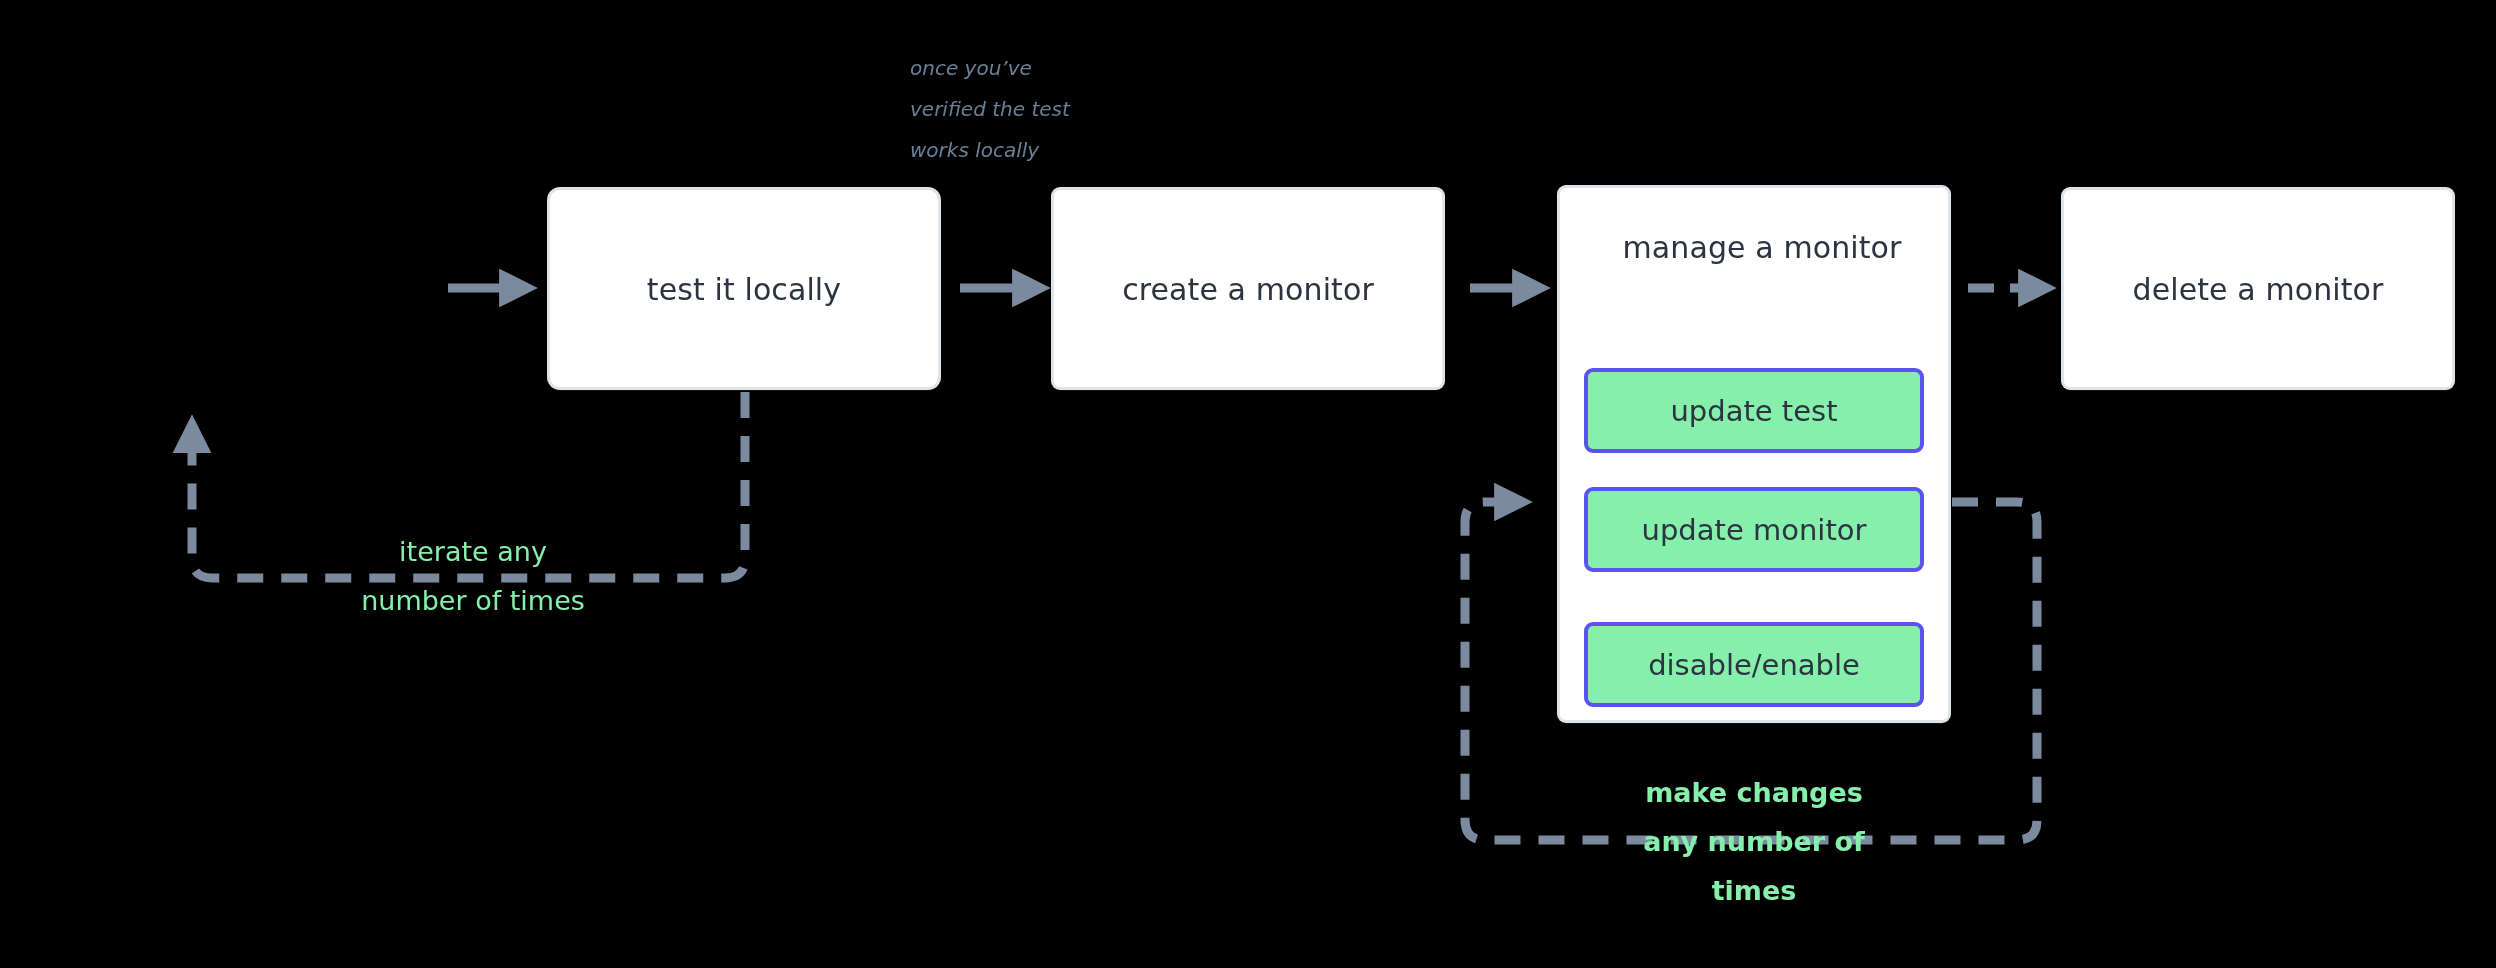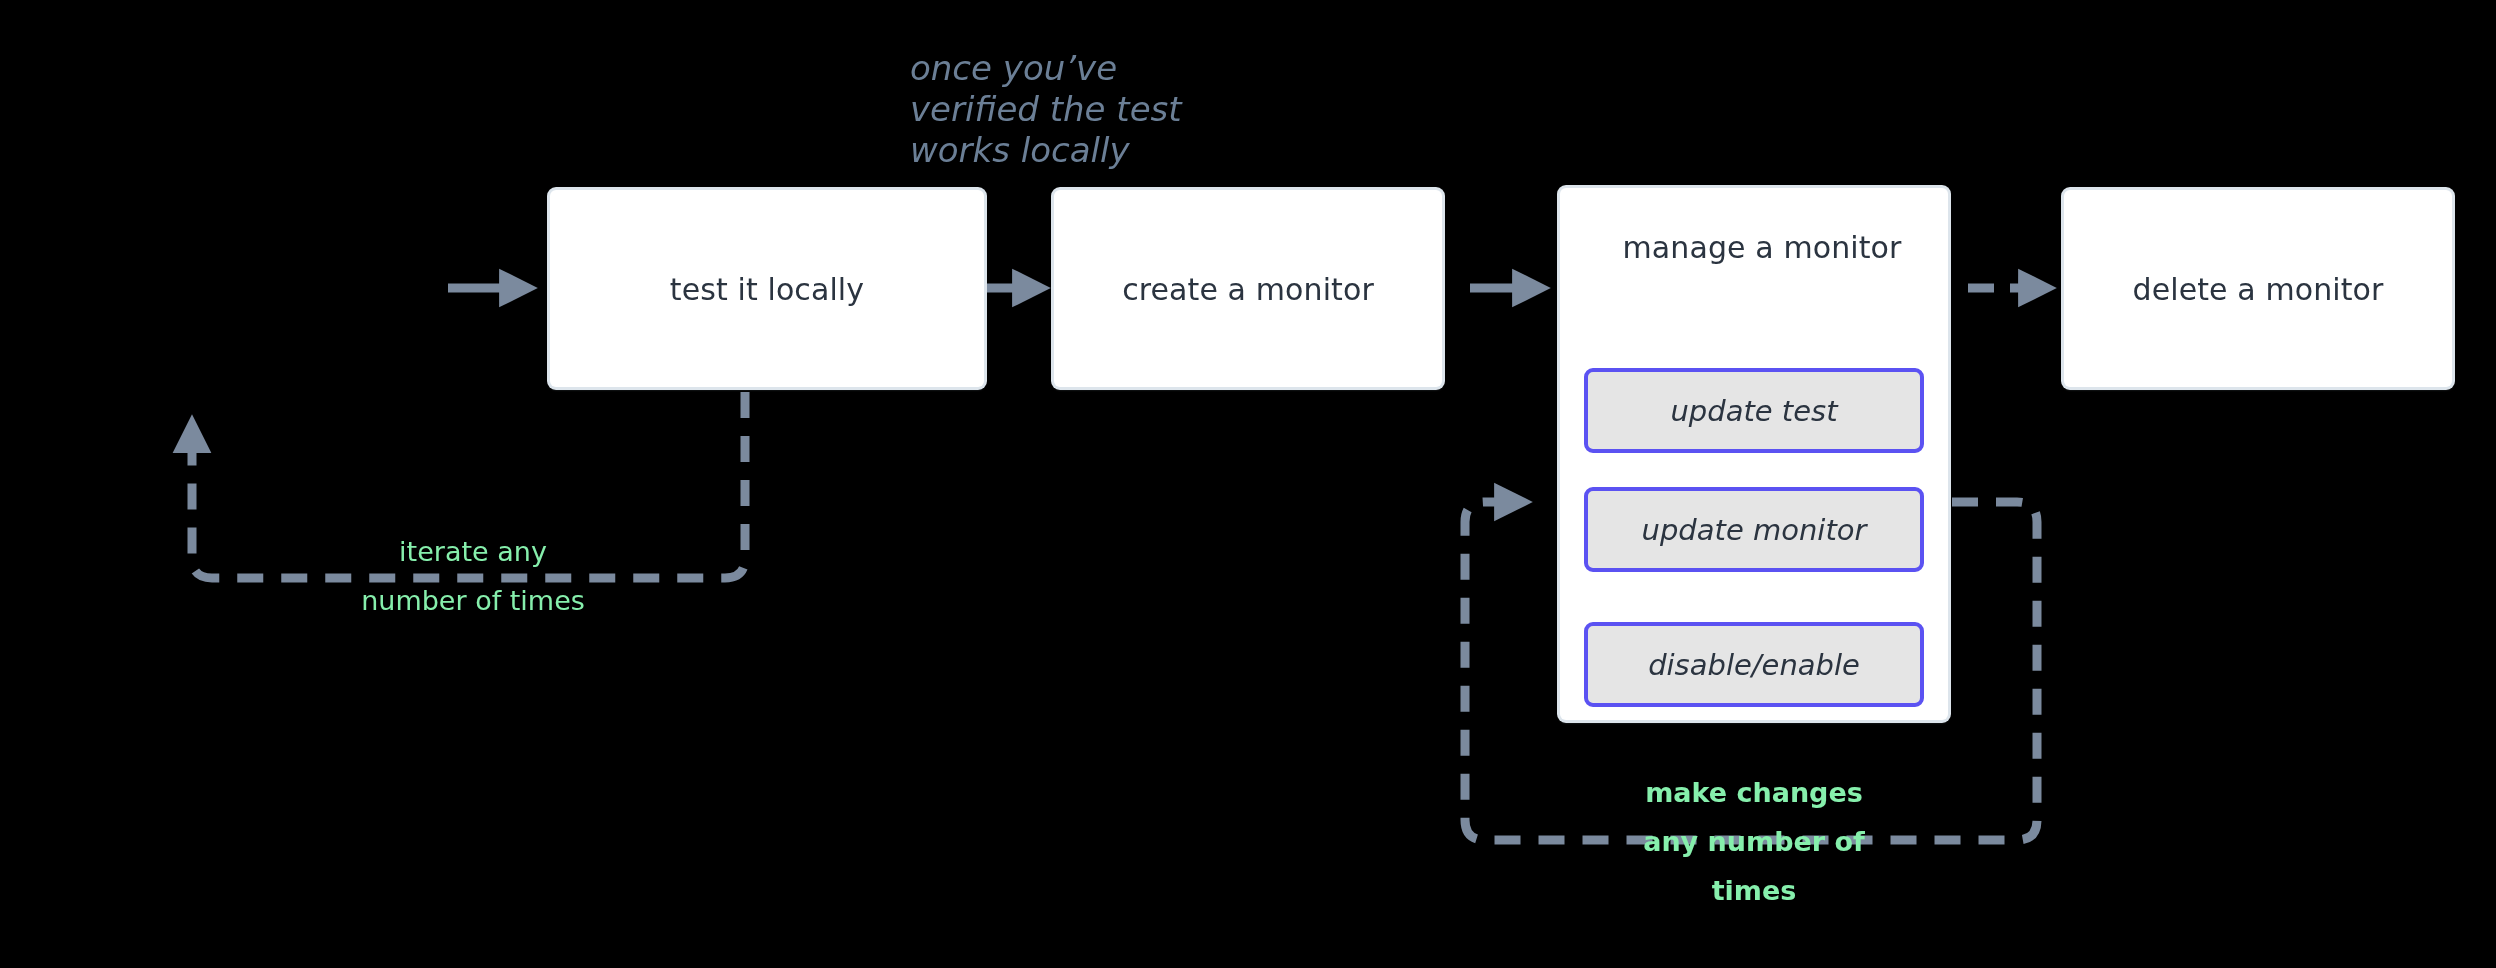--- a/index.html
+++ b/index.html
@@ -43,41 +43,40 @@
   .flow-node .node-label {
     top: 50%;
     transform: translateY(-50%);
   }
   .group-node .node-label {
     top: 42px;
     padding-left: 8px;
   }
   .sub-node {
     position: absolute;
-    background: #e5e5e5;
+    background: #86efac;
     border: 4px solid #5b52f2;
     border-radius: 9px;
     box-sizing: border-box;
-    font-style: italic;
   }
   .sub-label {
     position: absolute;
     left: 0;
     top: 50%;
     transform: translateY(-50%);
     width: 100%;
     text-align: center;
     color: #2b3440;
     font-size: 29px;
     white-space: nowrap;
   }
   .note {
     position: absolute;
     color: #6b7f96;
-    font-size: 34px;
+    font-size: 20px;
     font-style: italic;
     line-height: 41px;
     white-space: pre;
   }
   .loop-caption {
     position: absolute;
     color: #86efac;
     font-size: 27px;
     line-height: 49px;
     text-align: center;
@@ -115,21 +114,21 @@
     <g>
       <path d="M 745 392 L 745 558 Q 745 578 725 578 L 212 578 Q 192 578 192 558 L 192 425" fill="none" stroke="#7b8a9e" stroke-width="9" stroke-linecap="butt" stroke-dasharray="26 18" marker-end="url(#ah)"></path>
     </g>
 
     <g>
       <path d="M 1952 502 L 2017 502 Q 2037 502 2037 522 L 2037 820 Q 2037 840 2017 840 L 1485 840 Q 1465 840 1465 820 L 1465 522 Q 1465 502 1485 502 L 1522 502" fill="none" stroke="#7b8a9e" stroke-width="9" stroke-linecap="butt" stroke-dasharray="26 18" marker-end="url(#ah)"></path>
     </g>
   </svg>
 
 
-  <div class="node flow-node" style="left:550px; top:190px; width:434px; height:197px;">
+  <div class="node flow-node" style="left:550px; top:190px; width:388px; height:197px;border-radius:10px;">
     <span class="node-label">test it locally</span>
   </div>
 
   <div class="node flow-node" style="left:1054px; top:190px; width:388px; height:197px;">
     <span class="node-label">create a monitor</span>
   </div>
 
   <div class="node group-node" style="left:1560px; top:188px; width:388px; height:532px;">
     <span class="node-label">manage a monitor</span>
 

